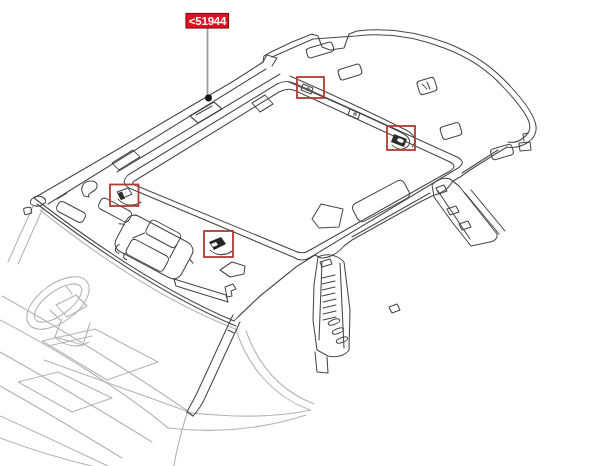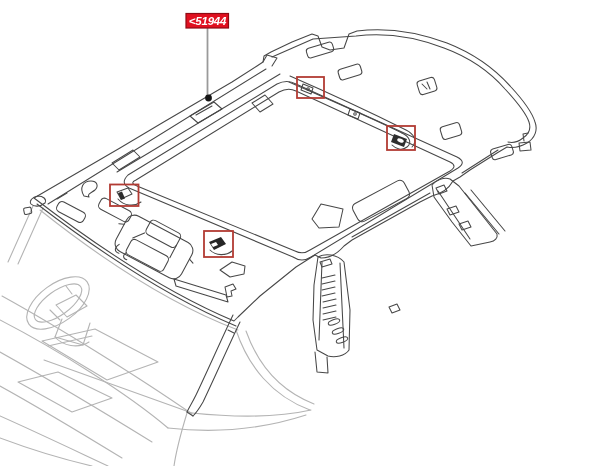--- a/index.html
+++ b/index.html
@@ -1,16 +1,16 @@
 <!DOCTYPE html>
 <html><head>
 <meta charset="utf-8">
 <style>
 html,body{margin:0;padding:0;background:#ffffff;}
-#stage{position:relative;width:600px;height:466px;background:#ffffff;overflow:hidden;font-family:"Liberation Sans",sans-serif;font-style:italic;}
+#stage{position:relative;width:600px;height:466px;background:#ffffff;overflow:hidden;font-family:"Liberation Sans",sans-serif;}
 </style>
 </head>
 <body>
 <div id="stage">
 <svg width="600" height="466" viewBox="0 0 600 466">
 <rect width="600" height="466" fill="#ffffff"></rect>
 
 <g stroke="#b4b4b4" fill="none" stroke-width="1.1" stroke-linecap="round" stroke-linejoin="round">
 
   <ellipse cx="58" cy="303" rx="36" ry="19" transform="rotate(-36 58 303)"></ellipse>

